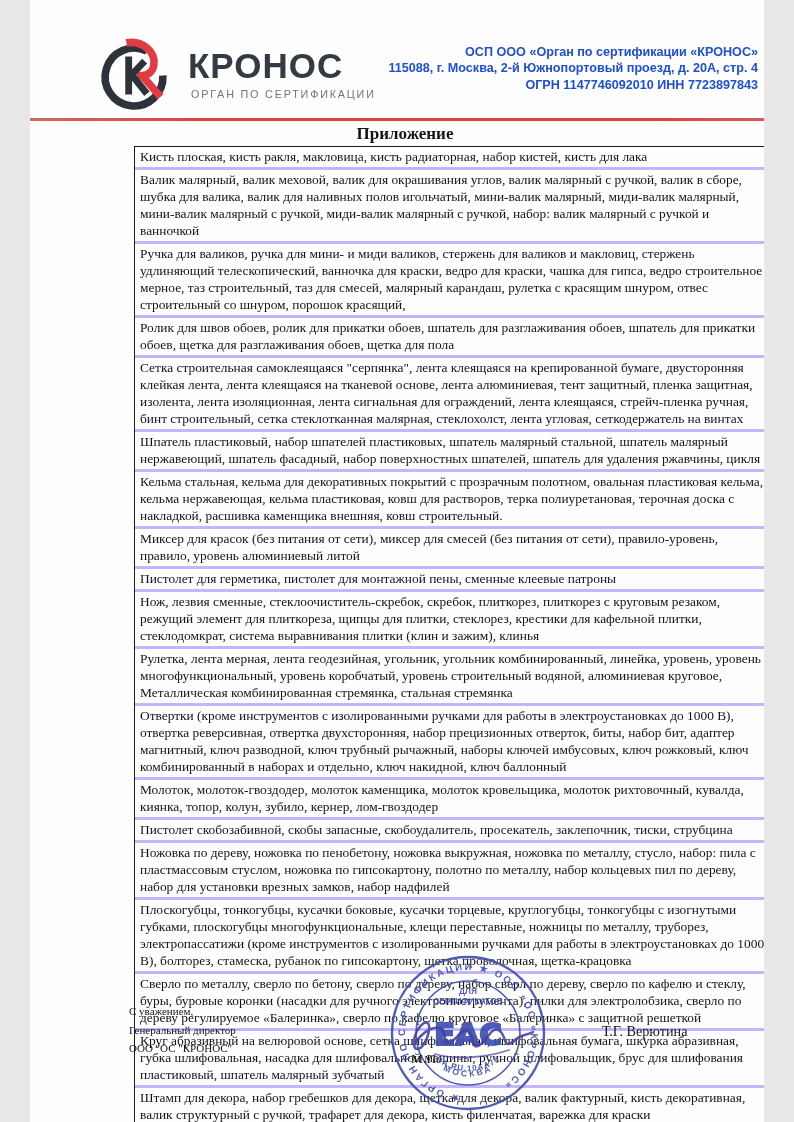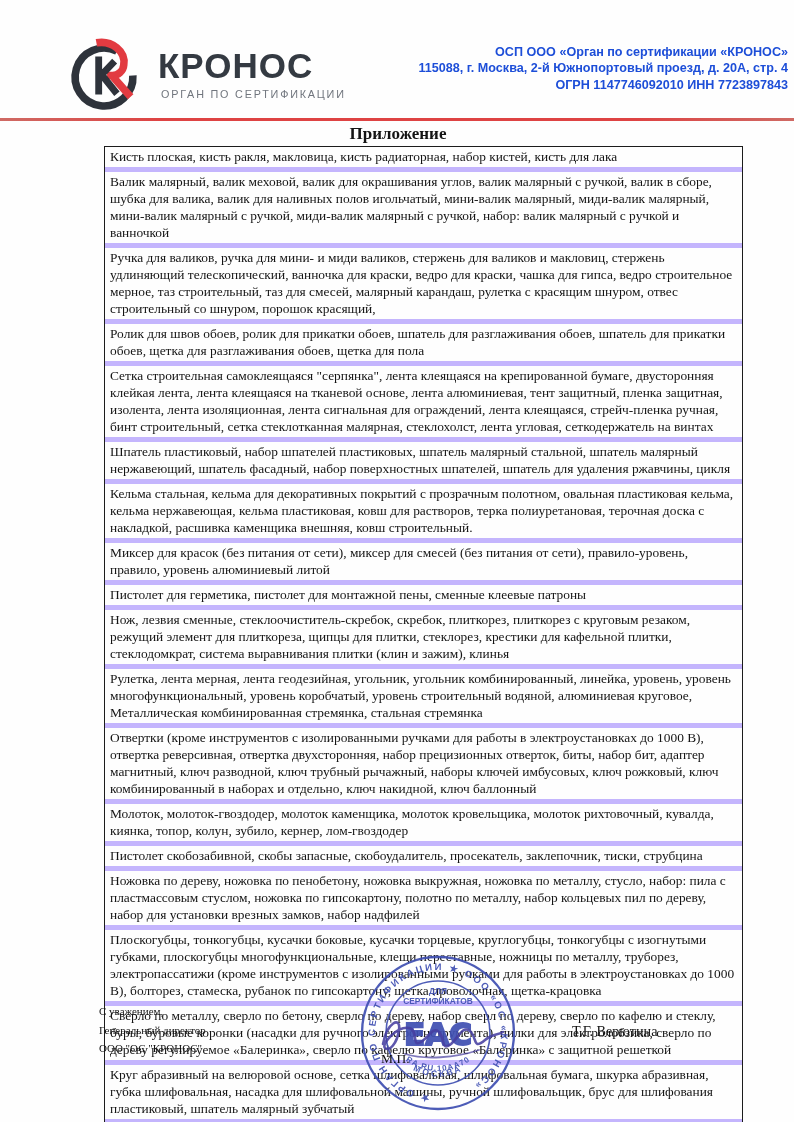--- a/index.html
+++ b/index.html
@@ -1,37 +1,37 @@
 <!DOCTYPE html>
 <html lang="ru"><head>
 <meta charset="utf-8">
 <style>
   html,body{margin:0;padding:0;background:#e8e8e8;}
-  .page{position:relative;width:794px;height:1122px;margin:0 auto;background:#fefefe;overflow:hidden;
+  .page{position:relative;width:734px;height:1122px;margin:0 auto;background:#fefefe;overflow:hidden;
         font-family:"Liberation Serif",serif;color:#141414;}
 
   
   .logo-mark{position:absolute;left:56px;top:36px;}
   .brand{position:absolute;left:158px;top:46px;font-family:"Liberation Sans",sans-serif;
          font-weight:bold;font-size:35px;letter-spacing:1px;color:#343a42;}
   .brand-sub{position:absolute;left:161px;top:88px;font-family:"Liberation Sans",sans-serif;
              font-size:10.8px;letter-spacing:1.8px;color:#70757d;}
   .contact{position:absolute;right:6px;top:44px;text-align:right;
            font-family:"Liberation Sans",sans-serif;font-weight:bold;
            font-size:12.6px;line-height:16.4px;color:#1d4ed8;}
   .contact .u{text-decoration:underline;}
   .red-rule{position:absolute;left:0;top:118px;width:794px;height:3px;
             background:linear-gradient(90deg,#cf6a64,#de4343 20%,#de4343 80%,#cf6a64);}
 
   
-  .doc-title{position:absolute;left:1px;top:124px;width:100%;text-align:center;
+  .doc-title{position:absolute;left:8px;top:124px;width:100%;text-align:center;
              font-size:17px;font-weight:bold;}
   .tbl{position:absolute;left:104px;top:146px;width:639px;box-sizing:border-box;
        border:1px solid #1c1c1c;background:#fefefe;}
-  .tbl-row{border-bottom:5px solid #c4b5fd;padding:1px 5px 2px 5px;
+  .tbl-row{border-bottom:3px solid #c4b5fd;padding:1px 5px 2px 5px;
            font-size:13.4px;line-height:17px;}
   .tbl-row:last-child{border-bottom:none;}
 
   
   .sign-left{position:absolute;left:99px;top:1002px;font-size:11px;line-height:18.5px;}
   .signer{position:absolute;left:572px;top:1023px;font-size:14.2px;}
   .mp{position:absolute;left:381px;top:1051px;font-size:13.5px;font-weight:normal;color:#101010;}
 
   .stamp{position:absolute;left:358px;top:953px;width:160px;height:160px;opacity:.92;}
   .stamp text{fill:#3f4fb2;}

